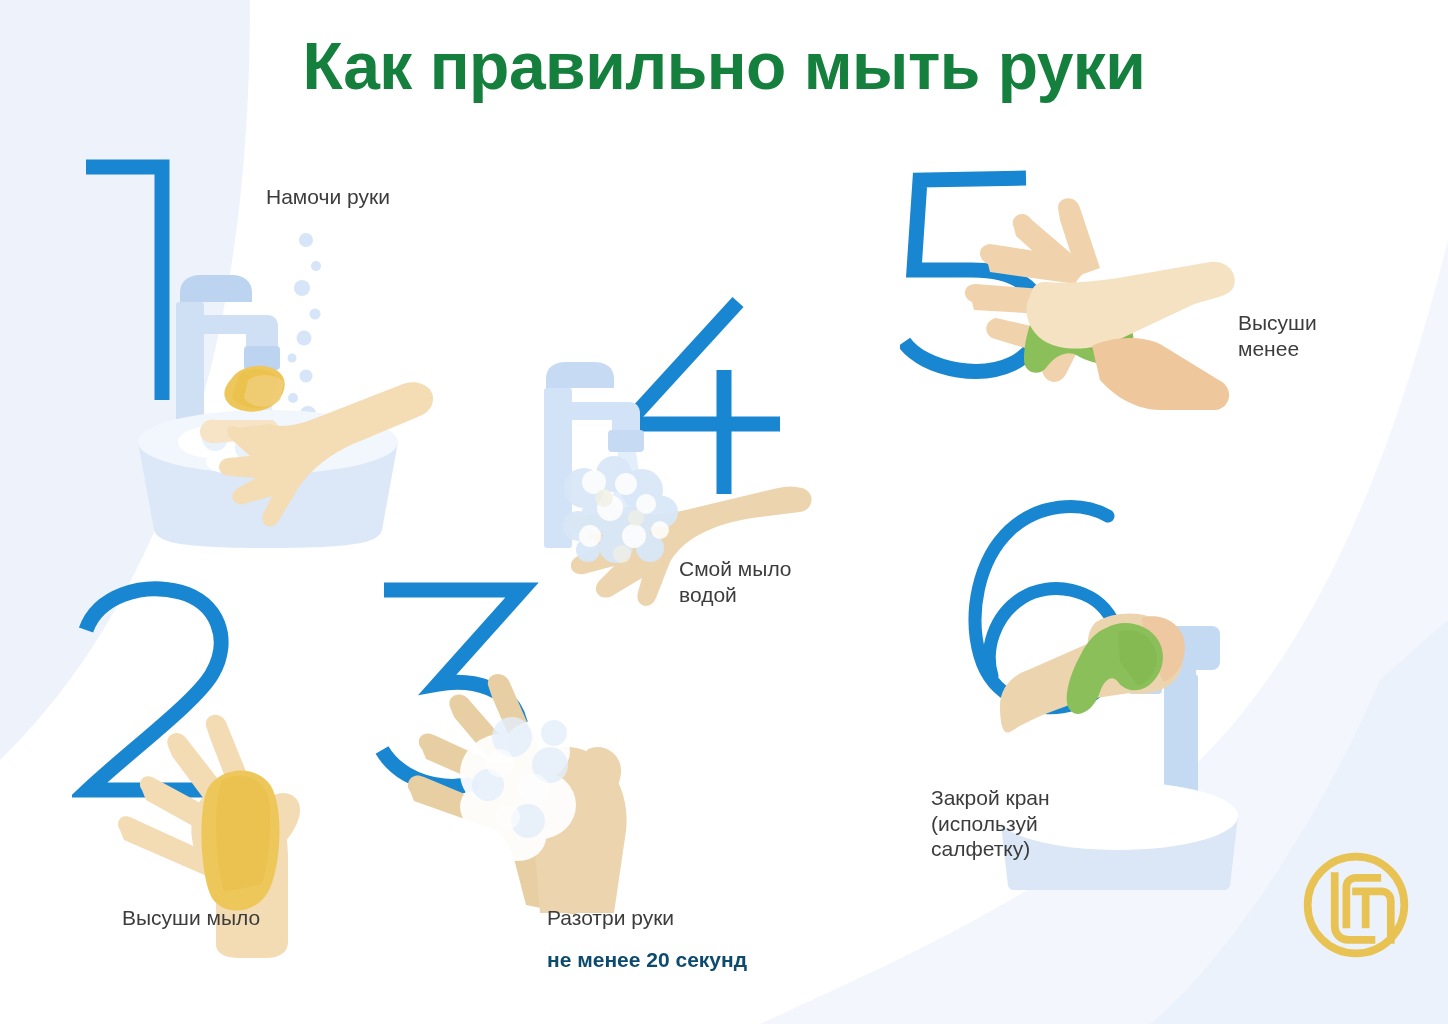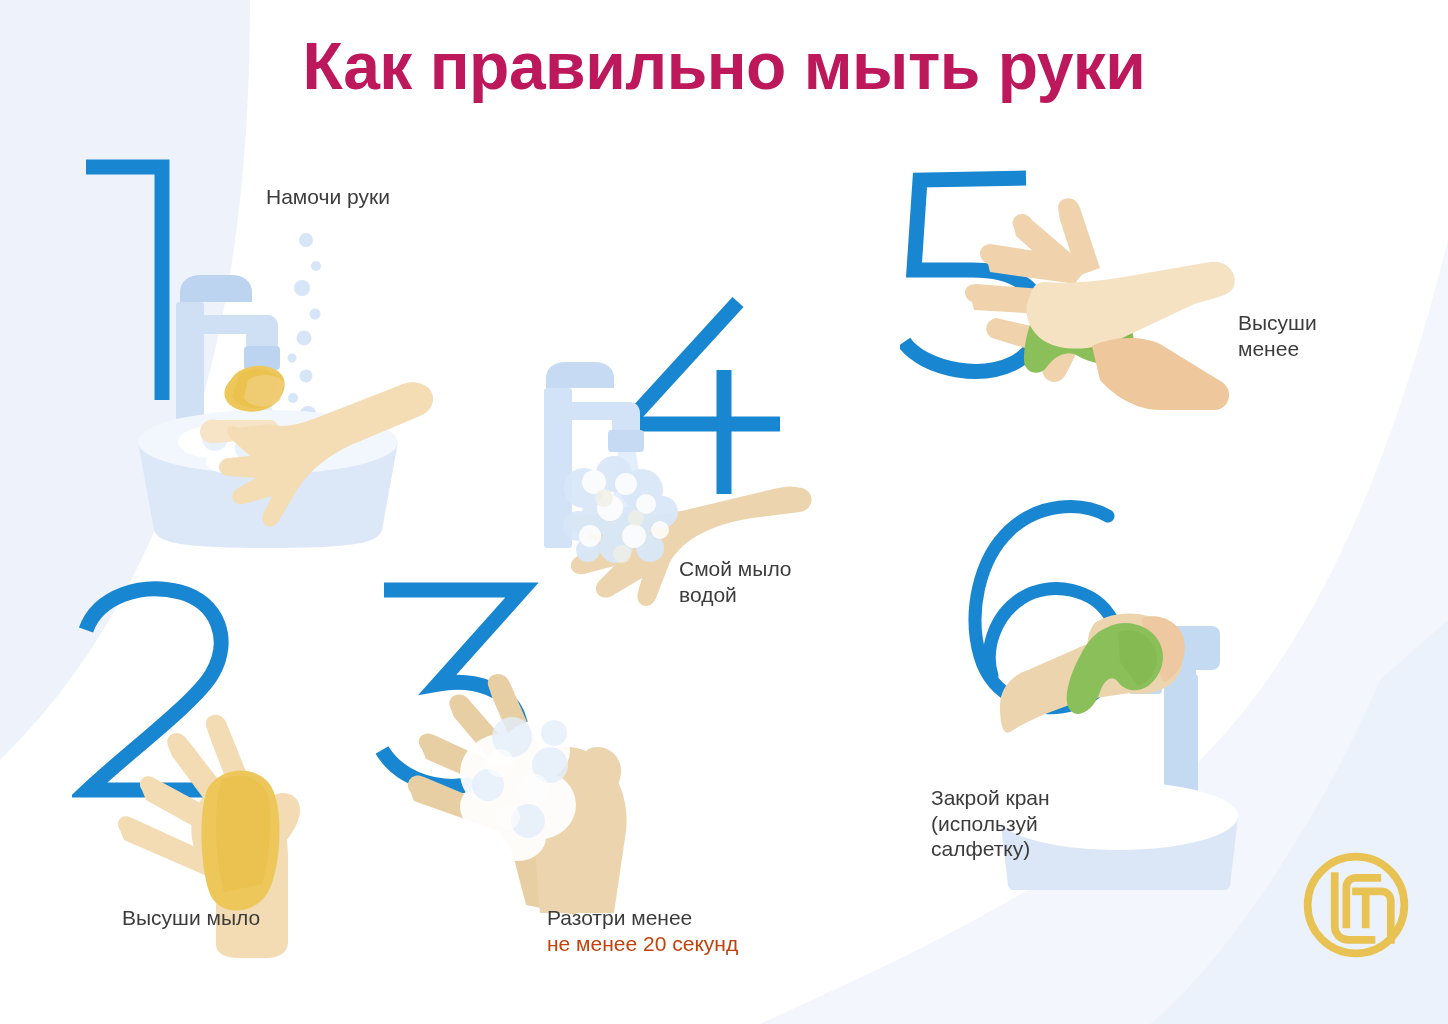--- a/index.html
+++ b/index.html
@@ -17,37 +17,38 @@
   }
   .bg-layer { position: absolute; inset: 0; width: 100%; height: 100%; }
 
   .title {
     position: absolute;
     left: 0; right: 0;
     top: 28px;
     text-align: center;
     font-size: 66px;
     font-weight: bold;
-    color: #be185d;
+    color: #15803d;
     letter-spacing: -0.5px;
     white-space: nowrap;
   }
 
   .step-label {
     position: absolute;
     color: #3c3c3c;
     font-size: 21px;
     line-height: 1.22;
     font-weight: normal;
     white-space: pre-line;
   }
   .step-label .accent {
-    color: #c2410c;
-    font-weight: normal;
+    color: #0c4a6e;
+    font-weight: bold;
     display: block;
+    margin-top: 16px;
   }
 
   .art { position: absolute; }
   .num { position: absolute; }
 
   
   #lbl1 { left: 266px; top: 184px; }
   #lbl2 { left: 122px; top: 905px; }
   #lbl3 { left: 547px; top: 905px; }
   #lbl4 { left: 679px; top: 556px; }
@@ -178,21 +179,21 @@
         <circle cx="128" cy="176" r="17"></circle>
       <circle cx="154" cy="88" r="13"></circle>
     </g>
     <g fill="#ffffff" opacity="0.6">
       <circle cx="100" cy="118" r="14"></circle>
         <circle cx="134" cy="144" r="15"></circle>
       <circle cx="108" cy="172" r="12"></circle>
     </g>
   </svg>
 
-  <div class="step-label" id="lbl3"><span>Разотри менее</span><span class="accent">не менее 20 секунд</span></div>
+  <div class="step-label" id="lbl3"><span>Разотри руки</span><span class="accent">не менее 20 секунд</span></div>
 
   <svg class="num" style="left:598px; top:292px; width:200px; height:250px;" viewBox="0 0 200 250">
     <path d="M140,10 L34,126" fill="none" stroke="#1886d0" stroke-width="15"></path>
     <path d="M28,132 L182,132" fill="none" stroke="#1886d0" stroke-width="15"></path>
     <path d="M126,78 L126,202" fill="none" stroke="#1886d0" stroke-width="15"></path>
   </svg>
 
   <svg class="art" style="left:538px; top:340px; width:280px; height:270px;" viewBox="0 0 280 270">
 
     <path d="M8,48 L8,38 C8,28 16,22 28,22 L56,22 C68,22 76,28 76,38 L76,48 Z" fill="#c6dbf3"></path>

